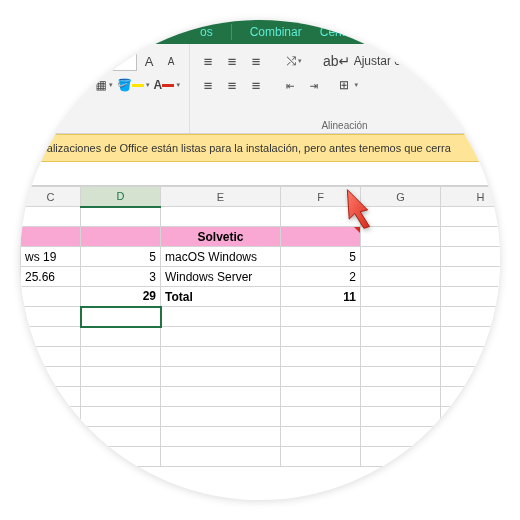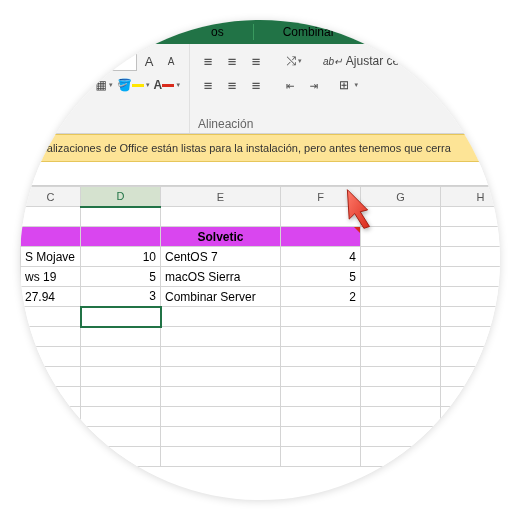--- a/index.html
+++ b/index.html
@@ -2,27 +2,27 @@
 <html><head>
 <meta charset="utf-8">
 <style>
   * { box-sizing: border-box; margin: 0; padding: 0; }
   body { width: 520px; height: 520px; background: #fff; font-family: "Segoe UI", Arial, sans-serif; font-size: 12px; overflow: hidden; position: relative; }
   .circle-mask { width: 480px; height: 480px; border-radius: 50%; overflow: hidden; position: absolute; top: 20px; left: 20px; box-shadow: 0 1px 8px rgba(0,0,0,0.15); background: #fff; }
   .content { position: absolute; top: 0; left: 0; width: 700px; }
 
   
   .ribbon-tabs { display: flex; background: #217346; height: 24px; color: #fff; align-items: center; padding-left: 180px; gap: 18px; font-size: 12px; }
-  .ribbon-tabs span { color: #000000; margin-left: 11px; }
+  .ribbon-tabs span { color: #5eead4; }
   .ribbon-tabs .sep { border-left: 1px solid #3a9a5f; height: 16px; }
 
   
   .ribbon { background: #f3f3f3; border-bottom: 1px solid #d4d4d4; height: 90px; display: flex; }
   .group { border-right: 1px solid #e0e0e0; padding: 4px 8px 0 8px; display: flex; flex-direction: column; justify-content: space-between; }
-  .group-label { font-size: 12px; color: #666; padding: 2px 0; }
+  .group-label { text-align: center; font-size: 10px; color: #666; padding: 2px 0; }
 
   .font-group { width: 170px; }
   .font-row { display: flex; gap: 2px; margin: 2px 0; align-items: center; }
   .ctl { background: #fff; border: 1px solid #c0c0c0; height: 20px; display: inline-flex; align-items: center; justify-content: center; font-size: 11px; color: #444; }
   .btn { height: 22px; min-width: 20px; border: 1px solid transparent; display: inline-flex; align-items: center; justify-content: center; font-size: 12px; color: #444; }
   .drop { font-size: 7px; color: #666; margin-left: 2px; }
   .swatch-red { width: 14px; height: 3px; background: #d92b1c; display: block; margin-top: 1px; }
   .swatch-yellow { width: 14px; height: 3px; background: #ffe600; display: block; margin-top: 1px; }
 
   .align-group { width: 310px; }
@@ -36,21 +36,21 @@
   .fx-bar { height: 24px; border-bottom: 1px solid #d0d0d0; background: #fff; }
 
   
   .grid { position: relative; }
   table { border-collapse: collapse; table-layout: fixed; }
   th, td { border: 1px solid #d4d4d4; height: 20px; font-size: 12px; padding: 0 4px; background: #fff; font-weight: normal; text-align: left; }
   th { background: #f3f3f3; color: #555; text-align: center; height: 20px; font-size: 11px; }
   th.sel { background: #d5e2cf; border-bottom: 2px solid #217346; color: #217346; }
   td.num { text-align: right; }
   td.bold { font-weight: 600; }
-  td.head { background: #d946ef; font-weight: 600; text-align: center; }
+  td.head { background: #f9a8d4; font-weight: 600; text-align: center; }
   .col-c { width: 60px; }
   .col-d { width: 80px; }
   .col-e { width: 120px; }
   .col-f { width: 80px; }
   .col-g { width: 80px; }
   .col-h { width: 80px; }
   td.selcell { border: 2px solid #217346; }
   .comment-mark { position: absolute; top: 0; right: 0; width: 0; height: 0; border-top: 6px solid #d92b1c; border-left: 6px solid transparent; }
 
   
@@ -60,21 +60,21 @@
 </head>
 <body>
 
 <div class="circle-mask">
   <div class="content">
 
     <div class="ribbon-tabs">
       <span>os</span>
       <span class="sep"></span>
       <span>Combinar</span>
-      <span>Server</span>
+      <span>CentOS</span>
     </div>
 
     <div class="ribbon">
 
       <div class="group font-group">
         <div>
           <div class="font-row">
             <div class="ctl" style="width:90px;"></div>
             <div class="ctl" style="width:28px;"></div>
             <span class="btn" style="font-size:13px;">A</span>
@@ -112,21 +112,21 @@
             <span class="btn">
                 <span class="align-ico">≡</span>
               </span>
             <span class="btn">
                 <span class="align-ico">≡</span>
               </span>
             <span style="width:10px;"></span>
             <span class="btn">⤭<span class="drop">▾</span></span>
             <span style="width:10px;"></span>
             <span class="btn">
-              <span style="font-size:10px;font-style:italic;">ab↵</span>&nbsp;
+              <span style="font-size:14px;">ab↵</span>&nbsp;
               <span>Ajustar cerra</span>
             </span>
           </div>
           <div class="align-row">
             <span class="btn">
                 <span class="align-ico">≡</span>
               </span>
             <span class="btn">
                 <span class="align-ico">≡</span>
               </span>
@@ -188,40 +188,40 @@
           <td class="head"></td>
           <td class="head"></td>
           <td class="head" colspan="1">Solvetic</td>
           <td class="head" style="position:relative;">
                 <span class="comment-mark"></span>
               </td>
           <td></td>
               <td></td>
         </tr>
         <tr>
-          <td>S Mojave</td>
-          <td class="num">10</td>
-          <td>CentOS 7</td>
-          <td class="num">4</td>
-          <td></td>
-              <td></td>
-        </tr>
-        <tr>
           <td>ws 19</td>
           <td class="num">5</td>
-          <td>macOS Sierra</td>
+          <td>macOS Windows</td>
           <td class="num">5</td>
           <td></td>
               <td></td>
         </tr>
         <tr>
-          <td>27.94</td>
+          <td>25.66</td>
           <td class="num">3</td>
-          <td>Combinar Server</td>
+          <td>Windows Server</td>
           <td class="num">2</td>
+          <td></td>
+              <td></td>
+        </tr>
+        <tr>
+          <td></td>
+          <td class="num bold">29</td>
+          <td class="bold">Total</td>
+          <td class="num bold">11</td>
           <td></td>
               <td></td>
         </tr>
         <tr>
           <td></td>
           <td class="selcell"></td>
           <td></td>
               <td></td>
               <td></td>
               <td></td>

